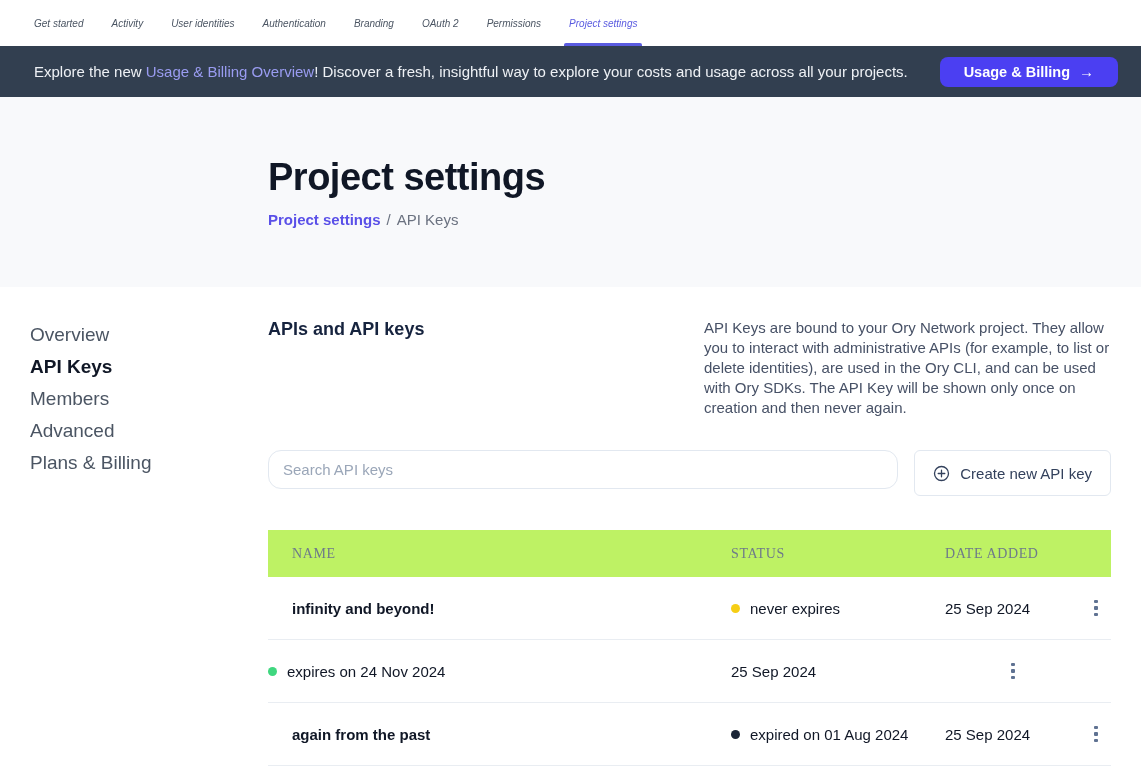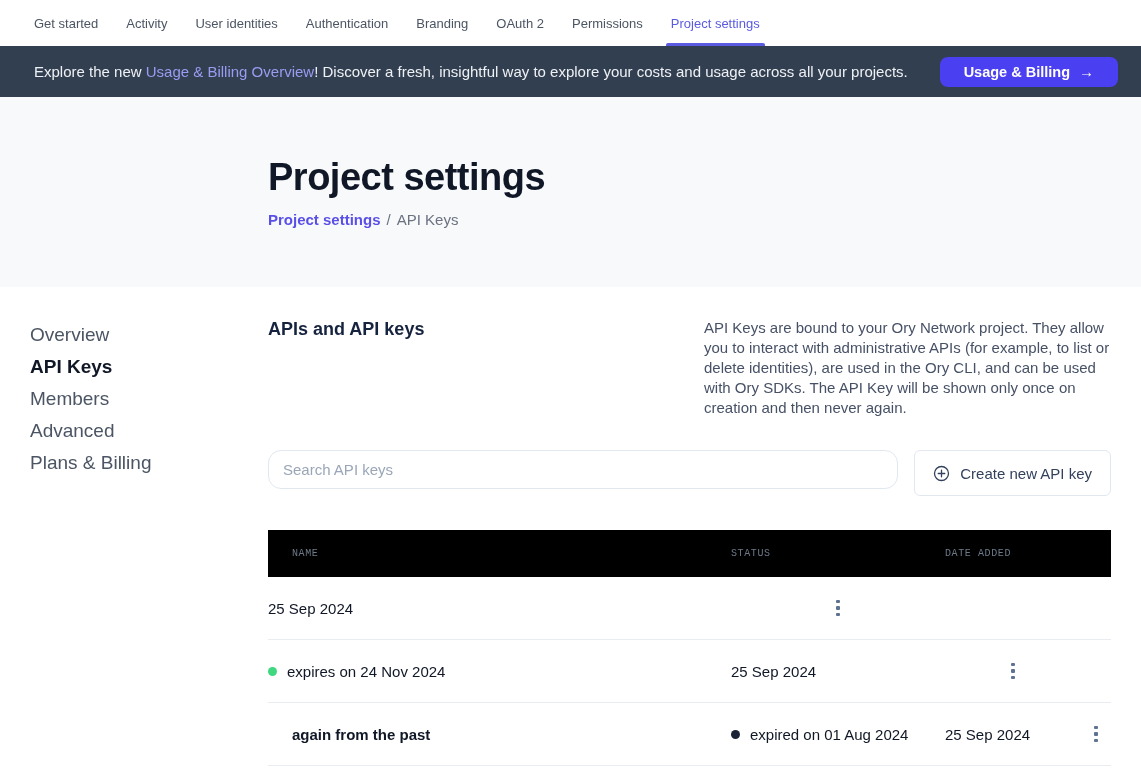--- a/index.html
+++ b/index.html
@@ -19,25 +19,26 @@
     background: #ffffff;
     display: flex;
     align-items: stretch;
     padding-left: 34px;
     gap: 28px;
   }
   .topnav a {
     display: flex;
     align-items: center;
     position: relative;
-    font-size: 13px;
+    font-size: 10px;
     color: #4b5563;
     text-decoration: none;
     cursor: pointer;
     white-space: nowrap;
+    font-style: italic;
   }
   .topnav a.active { color: #5a5be0; }
   .topnav a.active::after {
     content: "";
     position: absolute;
     left: -5px; right: -5px; bottom: 0;
     height: 3px;
     background: #5a5be0;
     border-radius: 2px 2px 0 0;
   }
@@ -191,23 +192,23 @@
 
   
   .table { margin-top: 34px; }
   .t-row {
     display: grid;
     grid-template-columns: 463px 214px 136px 30px;
     align-items: center;
   }
   .t-head {
     height: 47px;
-    background: #000000;
-    font-family: Liberation Mono, monospace;
-    font-size: 10px;
+    background: #bef264;
+    font-family: Liberation Serif, serif;
+    font-size: 14px;
     letter-spacing: 0.6px;
     color: #6e7a8a;
   }
   .t-head .cell { padding-left: 24px; }
   .t-body-row {
     height: 63px;
     border-bottom: 1px solid #e9edf2;
   }
   .cell-name {
     padding-left: 24px;
@@ -307,20 +308,25 @@
     <div class="table">
 
       <div class="t-row t-head">
         <div class="cell">NAME</div>
         <div class="cell-h">STATUS</div>
         <div class="cell-h">DATE ADDED</div>
         <div></div>
       </div>
 
       <div class="t-row t-body-row">
+        <div class="cell-name">infinity and beyond!</div>
+        <div class="cell-status">
+          <span class="dot" style="background: rgb(246, 206, 21);"></span>
+          <span>never expires</span>
+        </div>
         <div class="cell-date">25 Sep 2024</div>
         <button class="kebab">
             <i></i>
             <i></i>
             <i></i>
           </button>
       </div>
 
       <div class="t-row t-body-row">
         <div class="cell-status">

